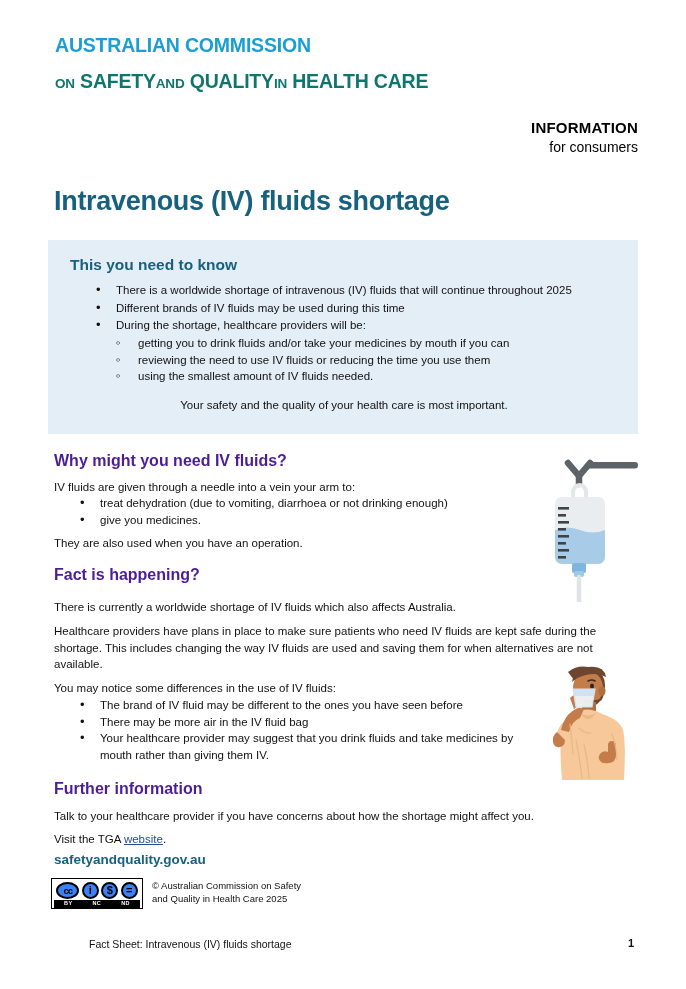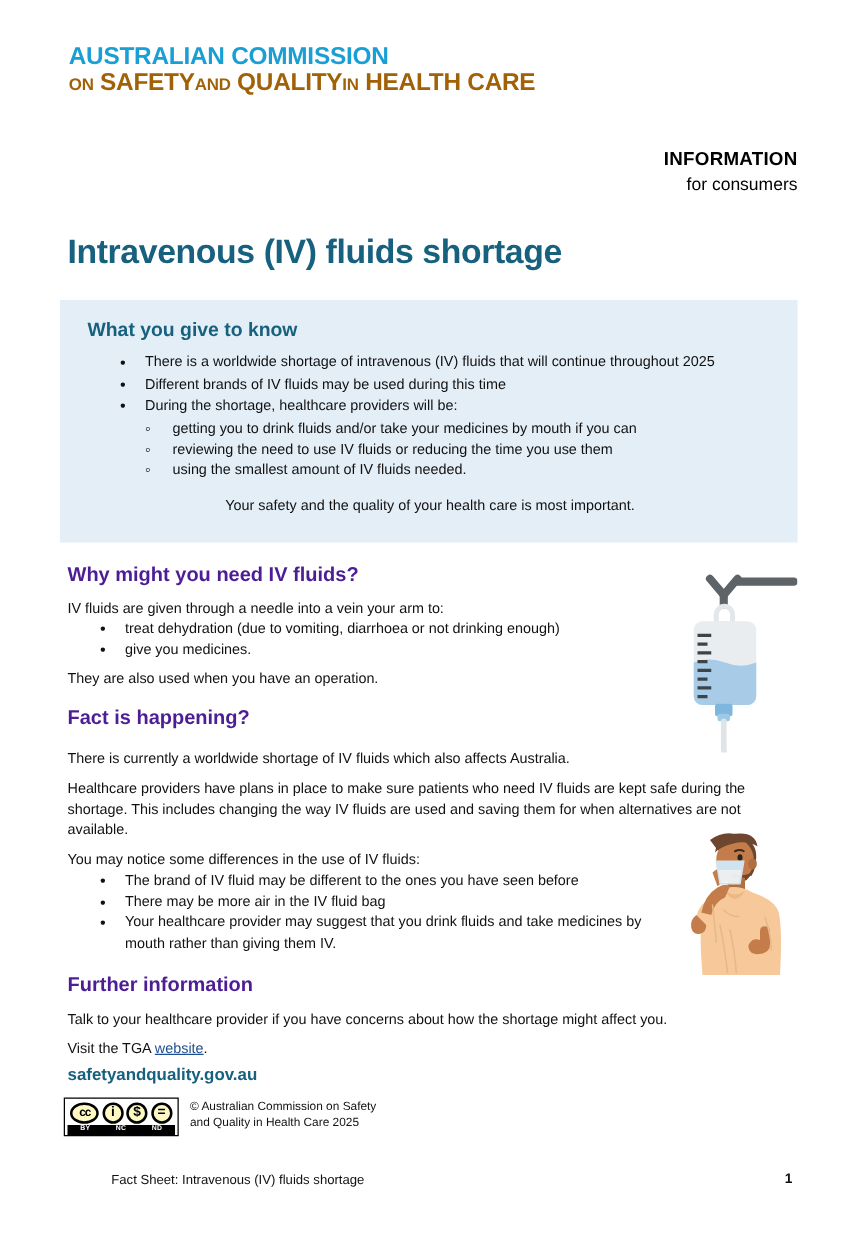--- a/index.html
+++ b/index.html
@@ -34,24 +34,24 @@
   .logo-line1 {
     font-size: 19.5px;
     font-weight: bold;
     color: #1a9fd4;
     letter-spacing: -0.2px;
     white-space: nowrap;
   }
   .logo-line2 {
     font-size: 19.5px;
     font-weight: bold;
-    color: #a16207;
+    color: #0f766e;
     letter-spacing: -0.2px;
     white-space: nowrap;
-    margin-top: 1px;
+    margin-top: 16px;
   }
   .logo-line2 .sm { font-size: 13.5px; }
 
   
   .info-block {
     position: absolute;
     right: 48px;
     top: 118px;
     text-align: right;
     line-height: 1.3;
@@ -199,21 +199,21 @@
     width: 17px; height: 17px;
     border-radius: 50%;
     border: 2px solid #000;
     display: flex;
     align-items: center;
     justify-content: center;
     font-size: 11px;
     font-weight: bold;
     color: #000;
     line-height: 1;
-    background: #fef9c3;
+    background: #3b82f6;
   }
   .cc-circle.wide { width: 23px; border-radius: 50%; font-size: 9.5px; letter-spacing: -1px; }
   .cc-labels {
     display: flex;
     justify-content: space-around;
     background: #000;
     height: 8px;
     align-items: center;
     margin: 0 2px 1.5px 2px;
   }
@@ -271,21 +271,21 @@
   </div>
 
   <div class="info-block">
     <div class="info-title">INFORMATION</div>
     <div class="info-sub">for consumers</div>
   </div>
 
   <h1 class="page-title">Intravenous (IV) fluids shortage</h1>
 
   <div class="callout">
-    <h2>What you give to know</h2>
+    <h2>This you need to know</h2>
     <ul>
       <li>There is a worldwide shortage of intravenous (IV) fluids that will continue throughout 2025</li>
       <li>Different brands of IV fluids may be used during this time</li>
       <li>During the shortage, healthcare providers will be:</li>
     </ul>
     <ul class="sub">
       <li>getting you to drink fluids and/or take your medicines by mouth if you can</li>
       <li>reviewing the need to use IV fluids or reducing the time you use them</li>
       <li>using the smallest amount of IV fluids needed.</li>
     </ul>

